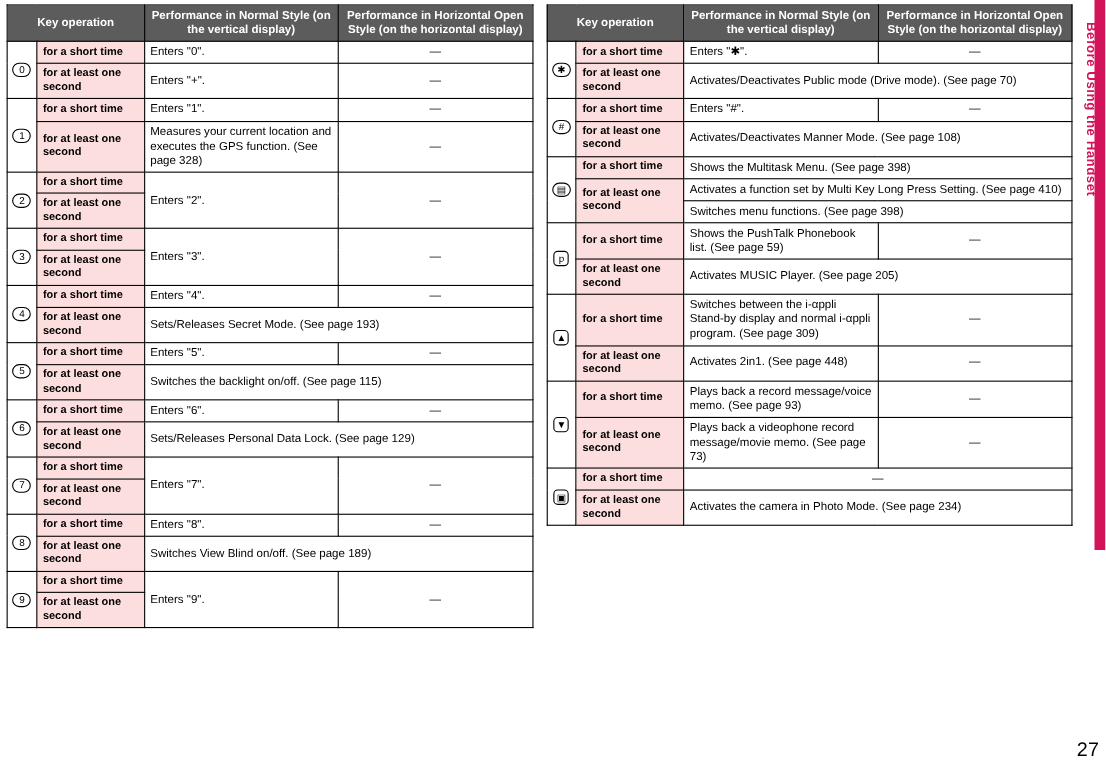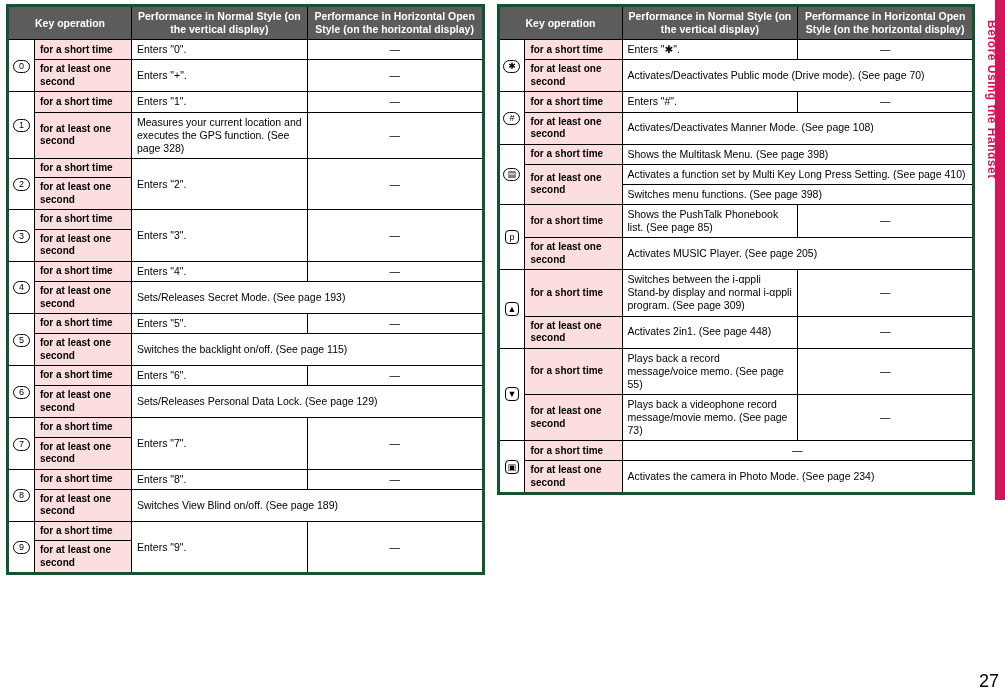--- a/index.html
+++ b/index.html
@@ -14,21 +14,21 @@
   }
   .page {
     display: flex;
     gap: 12px;
     padding: 4px 30px 4px 6px;
   }
   .col { flex: 1; }
   table {
     border-collapse: collapse;
     width: 100%;
-    border: 3px solid #14532d;
+    border: 1px solid #14532d;
   }
   th, td {
     border: 1px solid #000;
     padding: 3px 5px;
     vertical-align: middle;
     font-size: 10.5px;
     line-height: 1.25;
   }
   th {
     background: #5c5c5c;
@@ -267,21 +267,21 @@
         <td class="dur" rowspan="2">for at least one second</td>
         <td class="desc" colspan="2">Activates a function set by Multi Key Long Press Setting. (See page 410)</td>
       </tr>
       <tr>
         <td class="desc" colspan="2">Switches menu functions. (See page 398)</td>
       </tr>
 
       <tr>
         <td class="icon" rowspan="2"><span class="keycap sq">p</span></td>
         <td class="dur">for a short time</td>
-        <td class="desc">Shows the PushTalk Phonebook list. (See page 85)</td>
+        <td class="desc">Shows the PushTalk Phonebook list. (See page 59)</td>
         <td class="desc horiz">—</td>
       </tr>
       <tr>
         <td class="dur">for at least one second</td>
         <td class="desc" colspan="2">Activates MUSIC Player. (See page 205)</td>
       </tr>
 
       <tr>
         <td class="icon" rowspan="2"><span class="keycap sq">▲</span></td>
         <td class="dur">for a short time</td>
@@ -290,21 +290,21 @@
       </tr>
       <tr>
         <td class="dur">for at least one second</td>
         <td class="desc">Activates 2in1. (See page 448)</td>
         <td class="desc horiz">—</td>
       </tr>
 
       <tr>
         <td class="icon" rowspan="2"><span class="keycap sq">▼</span></td>
         <td class="dur">for a short time</td>
-        <td class="desc">Plays back a record message/voice memo. (See page 55)</td>
+        <td class="desc">Plays back a record message/voice memo. (See page 93)</td>
         <td class="desc horiz">—</td>
       </tr>
       <tr>
         <td class="dur">for at least one second</td>
         <td class="desc">Plays back a videophone record message/movie memo. (See page 73)</td>
         <td class="desc horiz">—</td>
       </tr>
 
       <tr>
         <td class="icon" rowspan="2"><span class="keycap sq">▣</span></td>

